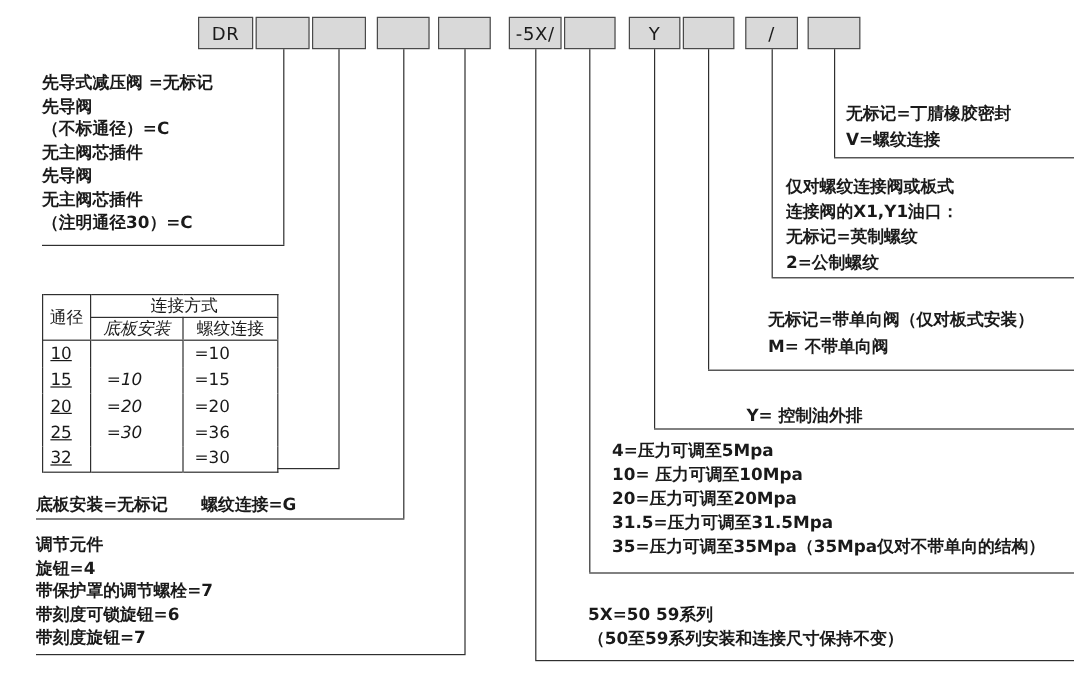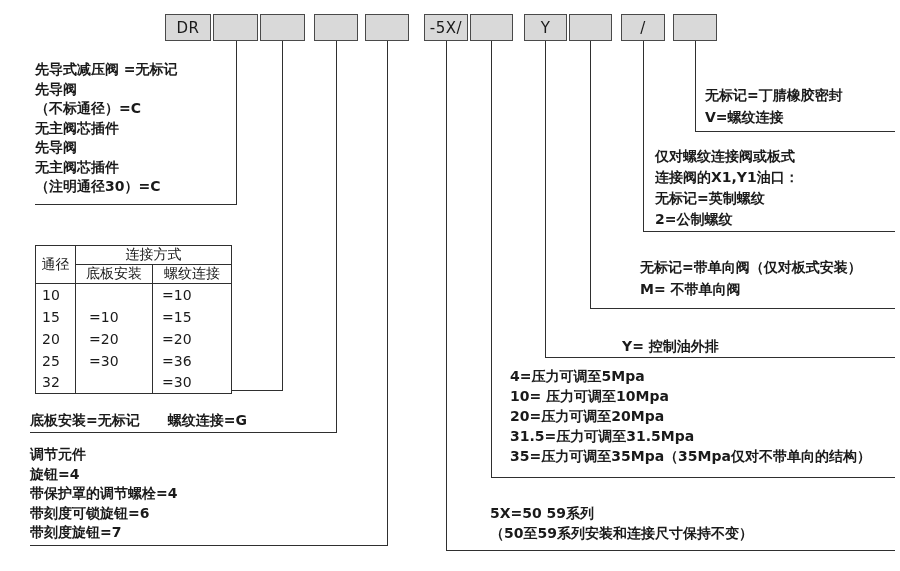--- a/index.html
+++ b/index.html
@@ -16,27 +16,27 @@
   .vl{position:absolute;width:1px;background:#2f2f2f;}
   .hl{position:absolute;height:1px;background:#2f2f2f;}
   .ann{position:absolute;font-size:14px;white-space:nowrap;}
   .ann div{white-space:nowrap;font-weight:bold;}
   .size-table{
     position:absolute;left:35px;top:245px;border-collapse:collapse;
     border:1px solid #2f2f2f;font-size:14px;table-layout:fixed;
   }
   .size-table td{border-left:1px solid #2f2f2f;box-sizing:border-box;padding:0;vertical-align:middle;}
   .size-table td.c1{width:40px;}
-  .size-table td.c2{width:77px;}
+  .size-table td.c2{width:77px;font-style:italic;}
   .size-table td.c3{width:79px;}
   .size-table .hdr{border-bottom:1px solid #2f2f2f;text-align:center;}
   .size-table tr.hr1 td{height:17px;}
   .size-table tr.hr2 td{height:18px;}
   .size-table tr.body td{height:22px;}
-  .size-table tr.body td.c1{padding-left:6px;}
+  .size-table tr.body td.c1{padding-left:6px;text-decoration:underline;}
   .size-table tr.body td.c2{padding-left:13px;}
   .size-table tr.body td.c3{padding-left:9px;}
 </style>
 </head>
 <body>
 
 <div class="canvas">
 
   <div class="box" style="left:165px;width:46px">DR</div>
   <div class="box" style="left:213px;width:45px"></div>
@@ -120,21 +120,21 @@
   </tbody>
     </table>
 
   <div class="ann" style="left:30px;top:412px">
     <div>底板安装=无标记　　螺纹连接=G</div>
   </div>
 
   <div class="ann" style="left:30px;top:445px;line-height:19.5px">
     <div>调节元件</div>
     <div>旋钮=4</div>
-    <div>带保护罩的调节螺栓=4</div>
+    <div>带保护罩的调节螺栓=7</div>
     <div>带刻度可锁旋钮=6</div>
     <div>带刻度旋钮=7</div>
   </div>
 
   <div class="ann" style="left:490px;top:503px;line-height:20px">
     <div>5X=50 59系列</div>
     <div>（50至59系列安装和连接尺寸保持不变）</div>
   </div>
 
   <div class="ann" style="left:510px;top:366px;line-height:20px">

